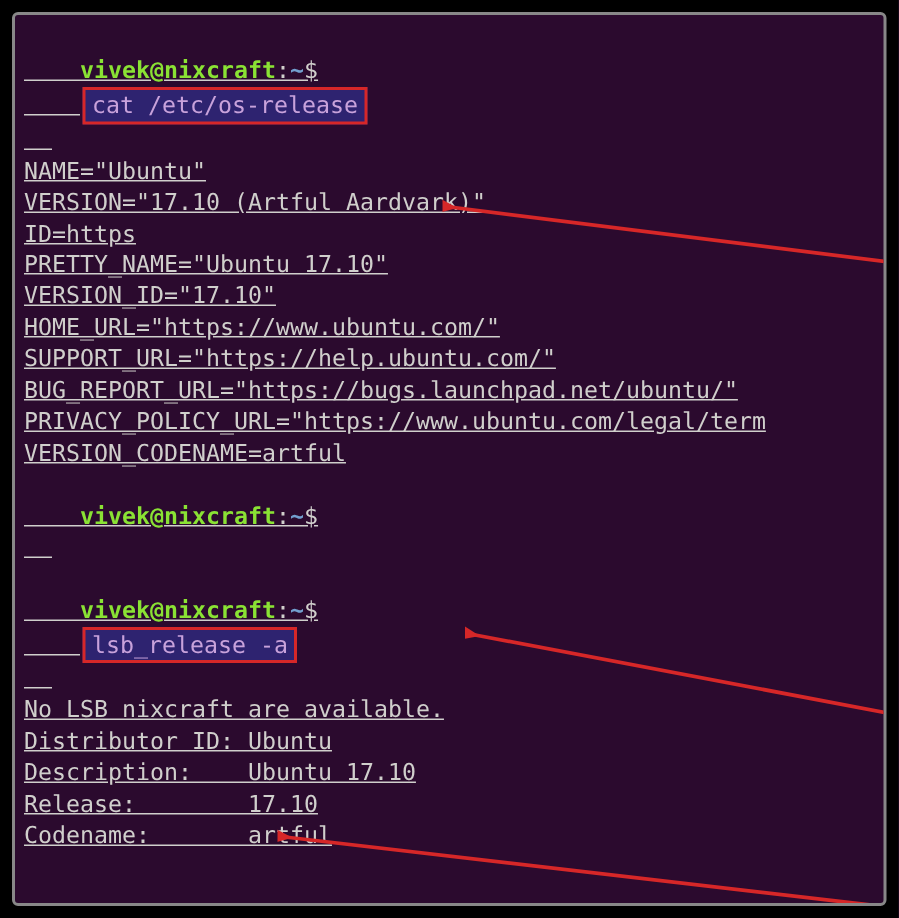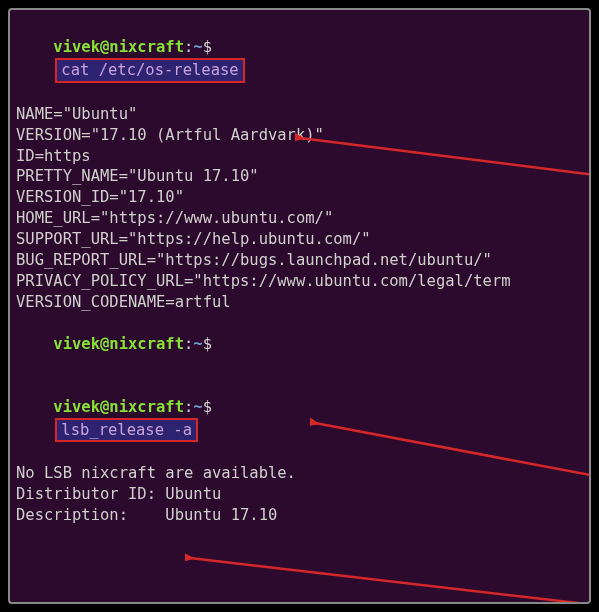--- a/index.html
+++ b/index.html
@@ -15,21 +15,21 @@
     }
     .terminal {
       background: #2b0a2e;
       border: 2px solid #888;
       border-radius: 4px;
       padding: 6px 6px;
       height: 100%;
       position: relative;
       overflow: hidden;
     }
-    .line { white-space: pre; color: #d0cfcc; }
+    .line { white-space: pre; color: #d0cfcc; text-decoration: underline; }
     .user { color: #8ae234; font-weight: bold; }
     .host { color: #8ae234; font-weight: bold; }
     .at   { color: #8ae234; font-weight: bold; }
     .colon{ color: #d0cfcc; }
     .tilde{ color: #729fcf; font-weight: bold; }
     .dollar{ color: #d0cfcc; }
     .cmd-box {
       border: 2px solid #d62728;
       background: #2e2370;
       color: #ad7fa8;
@@ -69,20 +69,22 @@
     <span class="user">vivek</span><span class="at">@</span><span class="host">nixcraft</span><span class="colon">:</span><span class="tilde">~</span><span class="dollar">$</span>
   </div>
 
   <div class="line">
     <span class="user">vivek</span><span class="at">@</span><span class="host">nixcraft</span><span class="colon">:</span><span class="tilde">~</span><span class="dollar">$</span>
     <span class="cmd-box"><span class="cmd-text">lsb_release -a</span></span>
   </div>
   <div class="line out">No LSB nixcraft are available.</div>
   <div class="line out">Distributor ID: Ubuntu</div>
   <div class="line out">Description:    Ubuntu 17.10</div>
+  <div class="line out">Release:        17.10</div>
+  <div class="line out">Codename:       artful</div>
 
   <div class="arrow" style="left:285px; top:120px;">
     <svg width="310" height="50">
       <defs>
           <marker id="ah1" markerWidth="10" markerHeight="8" refX="2" refY="4" orient="auto">
             <path d="M10,0 L0,4 L10,8 Z" fill="#d62728"></path>
           </marker>
         </defs>
       <line x1="300" y1="45" x2="5" y2="8" stroke="#d62728" stroke-width="2.5" marker-end="url(#ah1)"></line>
     </svg>

